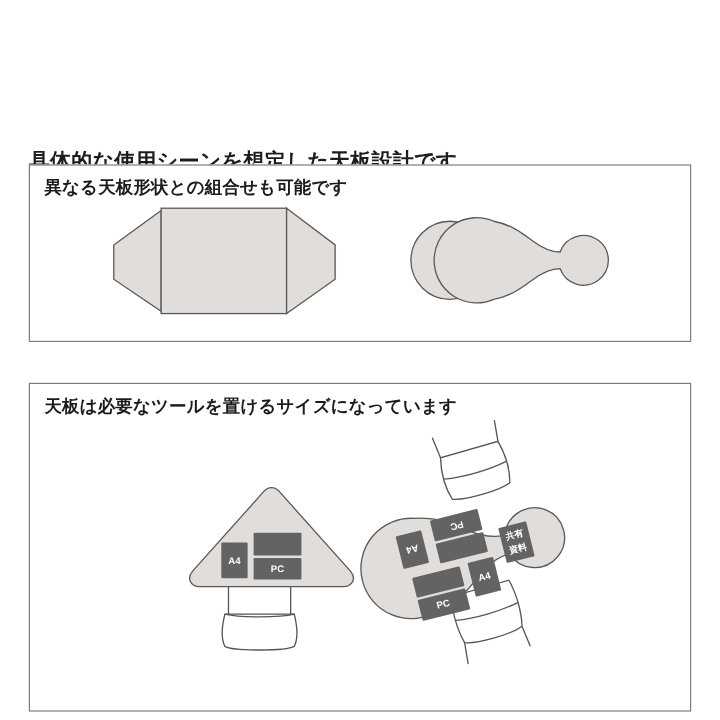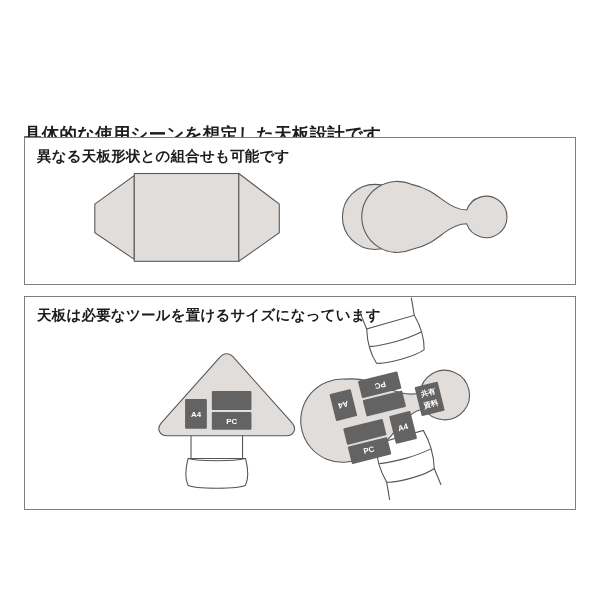--- a/index.html
+++ b/index.html
@@ -33,21 +33,21 @@
     color: #1c1c1c;
     white-space: pre;
   }
   .panel {
     position: absolute;
     border: 1px solid #7d7d7d;
     background: #ffffff;
     box-sizing: border-box;
   }
   #panel-1 { left: 24px; top: 137px; width: 552px; height: 148px; }
-  #panel-2 { left: 24px; top: 296px; width: 552px; height: 214px; text-align: center; }
+  #panel-2 { left: 24px; top: 319px; width: 552px; height: 274px; text-align: center; }
   .panel-title {
     position: absolute;
     left: 12px;
     top: 9px;
     font-size: 14.5px;
     font-weight: 700;
     letter-spacing: 0.2px;
     color: #1c1c1c;
     white-space: pre;
   }

